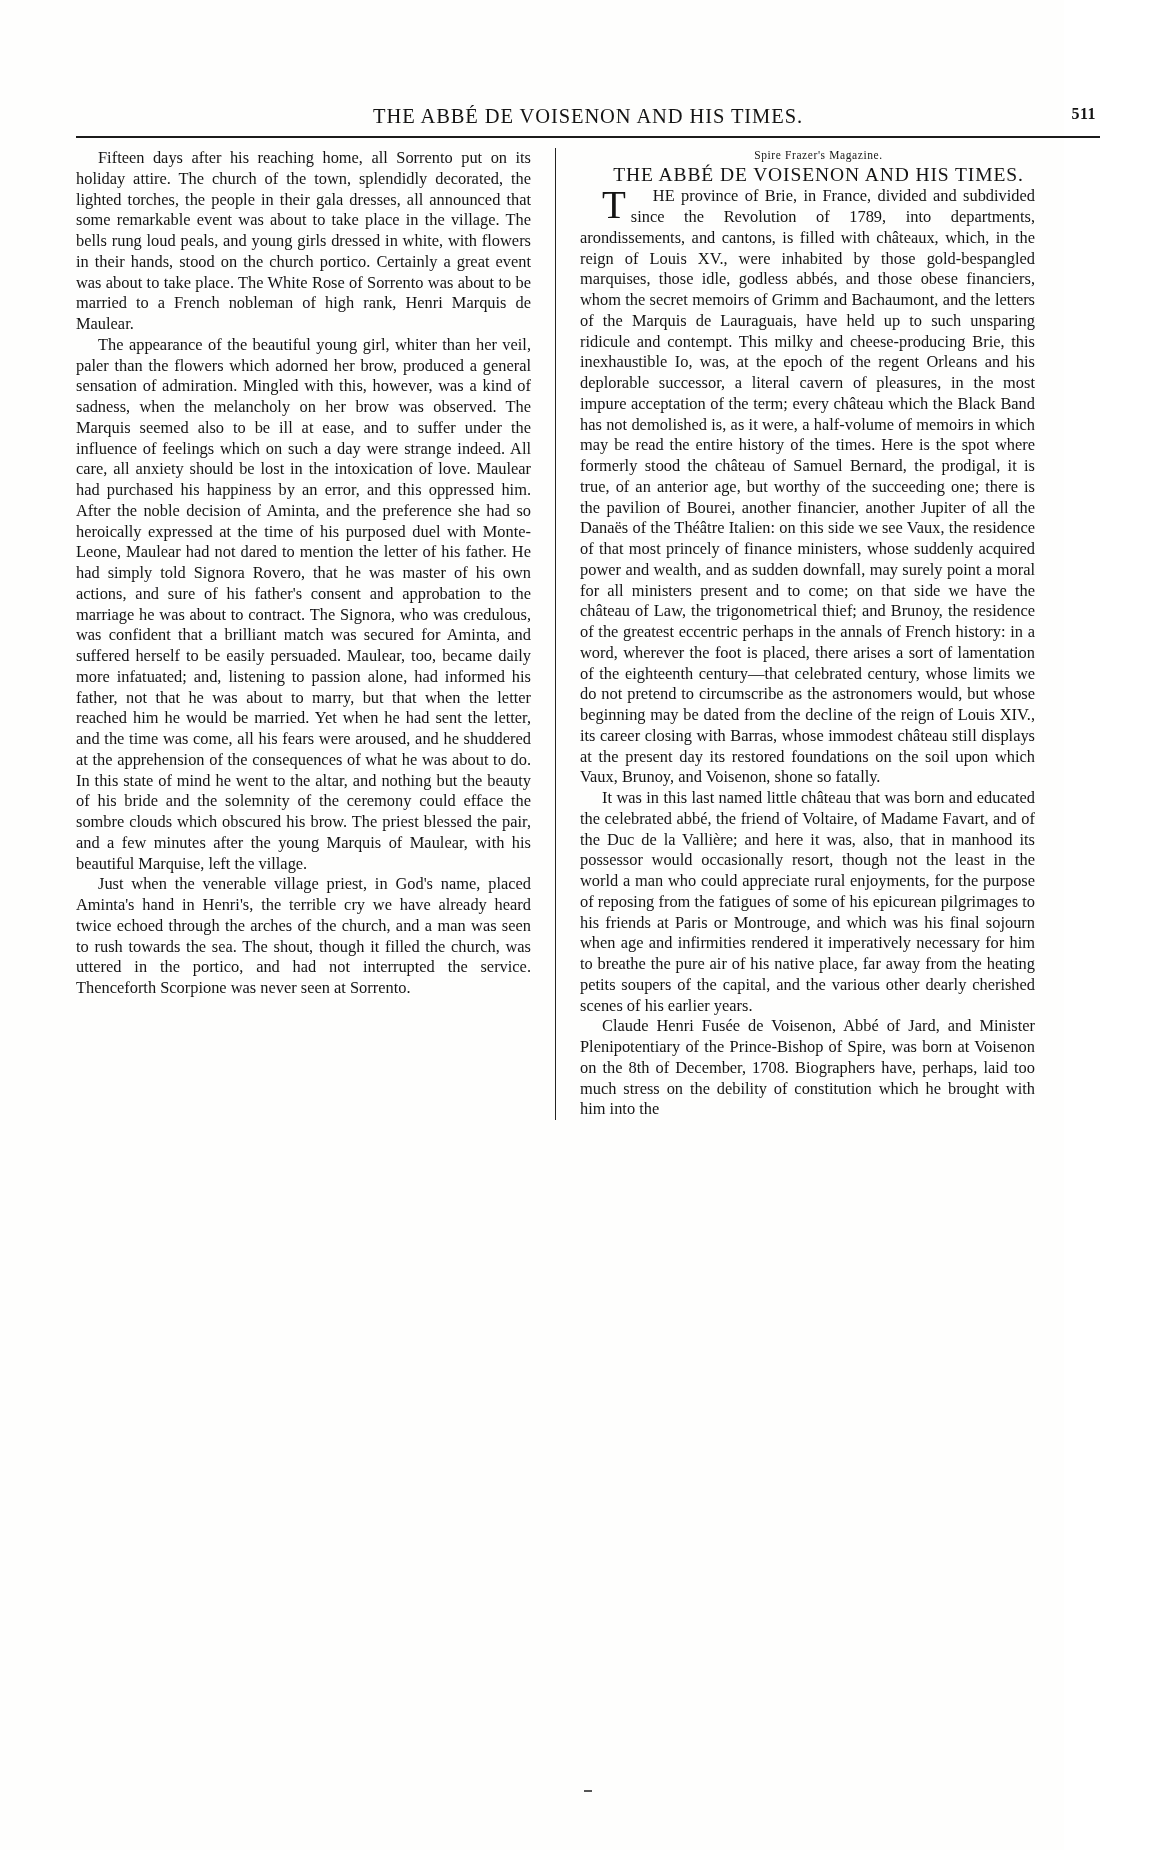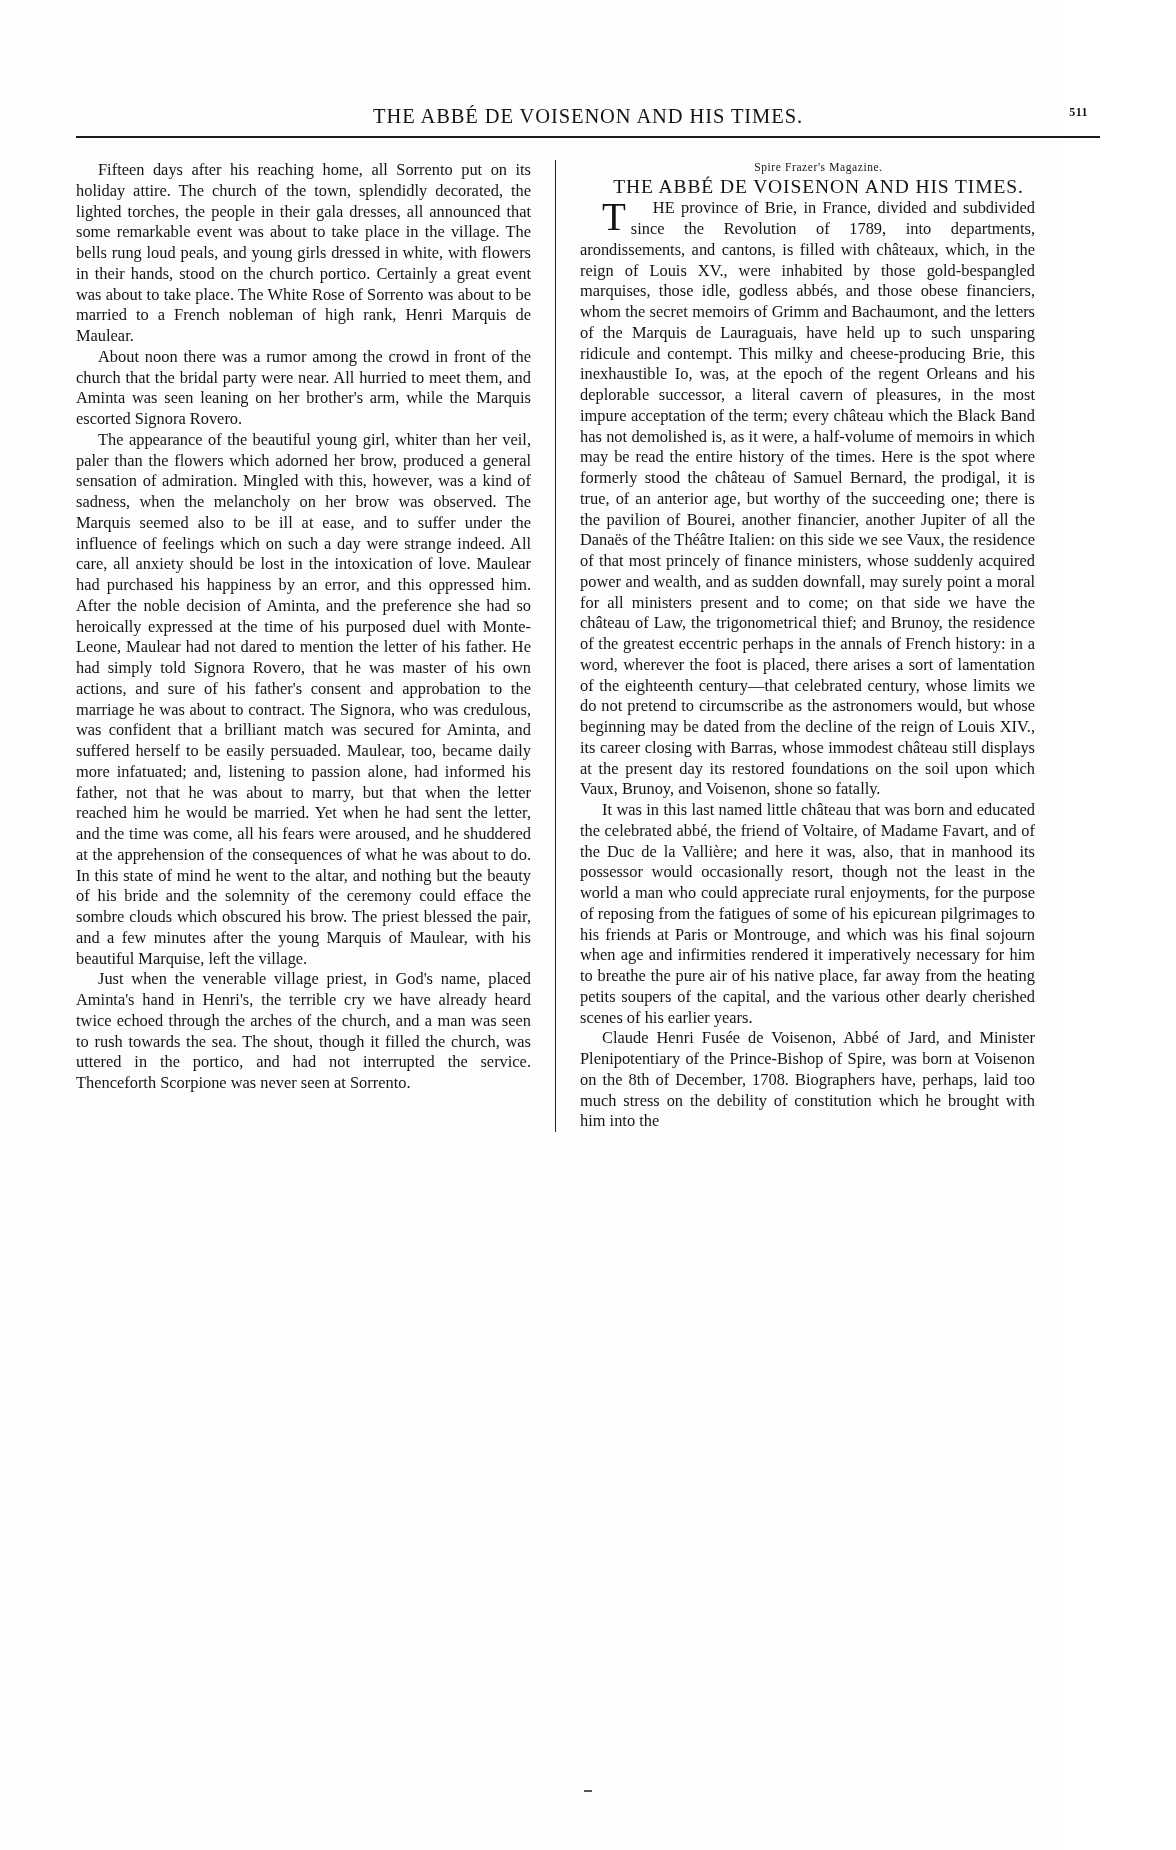--- a/index.html
+++ b/index.html
@@ -31,23 +31,23 @@
     justify-content: center;
   }
   .running-title {
     font-size: 20.5px;
     letter-spacing: 0.9px;
     font-weight: normal;
     white-space: nowrap;
   }
   .folio {
     position: absolute;
-    right: 8px;
+    right: 0;
     top: 0;
-    font-size: 12px;
+    font-size: 16px;
     font-weight: bold;
     letter-spacing: 0.5px;
     text-align: center;
   }
   .rule {
     position: absolute;
     left: 76px;
     top: 136px;
     width: 1024px;
     height: 2px;
@@ -61,21 +61,20 @@
     display: flex;
     gap: 0px;
   }
   .col {
     width: 455px;
     font-size: 16.4px;
     line-height: 1.265;
     text-align: justify;
     text-justify: inter-word;
     hyphens: manual;
-    margin-top: 12px;
   }
   .col.left {
     padding-right: 24px;
     border-right: 1.5px solid #232323;
   }
   .col.right {
     padding-left: 24px;
   }
   .col p {
     margin: 0;
@@ -125,21 +124,20 @@
     <div class="running-title">THE ABBÉ DE VOISENON AND HIS TIMES.</div>
     <div class="folio">511</div>
   </div>
 
   <div class="rule"></div>
 
   <div class="columns">
 
     <div class="col left">
       <p>Fifteen days after his reaching home, all Sorrento put on its holiday attire.  The church of the town, splendidly decorated, the lighted torches, the people in their gala dresses, all announced that some remarkable event was about to take place in the village.  The bells rung loud peals, and young girls dressed in white, with flowers in their hands, stood on the church portico.  Certainly a great event was about to take place.  The White Rose of Sorrento was about to be married to a French nobleman of high rank, Henri Marquis de Maulear.</p>
-      <p>About noon there was a rumor among the crowd in front of the church that the bridal party were near.  All hurried to meet them, and Aminta was seen leaning on her brother's arm, while the Marquis escorted Signora Rovero.</p>
       <p>The appearance of the beautiful young girl, whiter than her veil, paler than the flowers which adorned her brow, produced a general sensation of admiration.  Mingled with this, however, was a kind of sadness, when the melancholy on her brow was observed.  The Marquis seemed also to be ill at ease, and to suffer under the influence of feelings which on such a day were strange indeed.  All care, all anxiety should be lost in the intoxication of love.  Maulear had purchased his happiness by an error, and this oppressed him.  After the noble decision of Aminta, and the preference she had so heroically expressed at the time of his purposed duel with Monte-Leone, Maulear had not dared to mention the letter of his father.  He had simply told Signora Rovero, that he was master of his own actions, and sure of his father's consent and approbation to the marriage he was about to contract.  The Signora, who was credulous, was confident that a brilliant match was secured for Aminta, and suffered herself to be easily persuaded.  Maulear, too, became daily more infatuated; and, listening to passion alone, had informed his father, not that he was about to marry, but that when the letter reached him he would be married.  Yet when he had sent the letter, and the time was come, all his fears were aroused, and he shuddered at the apprehension of the consequences of what he was about to do.  In this state of mind he went to the altar, and nothing but the beauty of his bride and the solemnity of the ceremony could efface the sombre clouds which obscured his brow.  The priest blessed the pair, and a few minutes after the young Marquis of Maulear, with his beautiful Marquise, left the village.</p>
       <p>Just when the venerable village priest, in God's name, placed Aminta's hand in Henri's, the terrible cry we have already heard twice echoed through the arches of the church, and a man was seen to rush towards the sea.  The shout, though it filled the church, was uttered in the portico, and had not interrupted the service.  Thenceforth Scorpione was never seen at Sorrento.</p>
     </div>
 
     <div class="col right">
       <p class="src-note">Spire Frazer's Magazine.</p>
       <p class="art-title">THE ABBÉ DE VOISENON AND HIS TIMES.</p>
       <p class="dropcap-para"><span class="dropcap">T</span><span>HE province of Brie, in France, divided and subdivided since the Revolution of 1789, into departments, arondissements, and cantons, is filled with châteaux, which, in the reign of Louis XV., were inhabited by those gold-bespangled marquises, those idle, godless abbés, and those obese financiers, whom the secret memoirs of Grimm and Bachaumont, and the letters of the Marquis de Lauraguais, have held up to such unsparing ridicule and contempt.  This milky and cheese-producing Brie, this inexhaustible Io, was, at the epoch of the regent Orleans and his deplorable successor, a literal cavern of pleasures, in the most impure acceptation of the term; every château which the Black Band has not demolished is, as it were, a half-volume of memoirs in which may be read the entire history of the times.  Here is the spot where formerly stood the château of Samuel Bernard, the prodigal, it is true, of an anterior age, but worthy of the succeeding one; there is the pavilion of Bourei, another financier, another Jupiter of all the Danaës of the Théâtre Italien: on this side we see Vaux, the residence of that most princely of finance ministers, whose suddenly acquired power and wealth, and as sudden downfall, may surely point a moral for all ministers present and to come; on that side we have the château of Law, the trigonometrical thief; and Brunoy, the residence of the greatest eccentric perhaps in the annals of French history: in a word, wherever the foot is placed, there arises a sort of lamentation of the eighteenth century—that celebrated century, whose limits we do not pretend to circumscribe as the astronomers would, but whose beginning may be dated from the decline of the reign of Louis XIV., its career closing with Barras, whose immodest château still displays at the present day its restored foundations on the soil upon which Vaux, Brunoy, and Voisenon, shone so fatally.</span></p>
       <p>It was in this last named little château that was born and educated the celebrated abbé, the friend of Voltaire, of Madame Favart, and of the Duc de la Vallière; and here it was, also, that in manhood its possessor would occasionally resort, though not the least in the world a man who could appreciate rural enjoyments, for the purpose of reposing from the fatigues of some of his epicurean pilgrimages to his friends at Paris or Montrouge, and which was his final sojourn when age and infirmities rendered it imperatively necessary for him to breathe the pure air of his native place, far away from the heating petits soupers of the capital, and the various other dearly cherished scenes of his earlier years.</p>
       <p>Claude Henri Fusée de Voisenon, Abbé of Jard, and Minister Plenipotentiary of the Prince-Bishop of Spire, was born at Voisenon on the 8th of December, 1708.  Biographers have, perhaps, laid too much stress on the debility of constitution which he brought with him into the</p>

